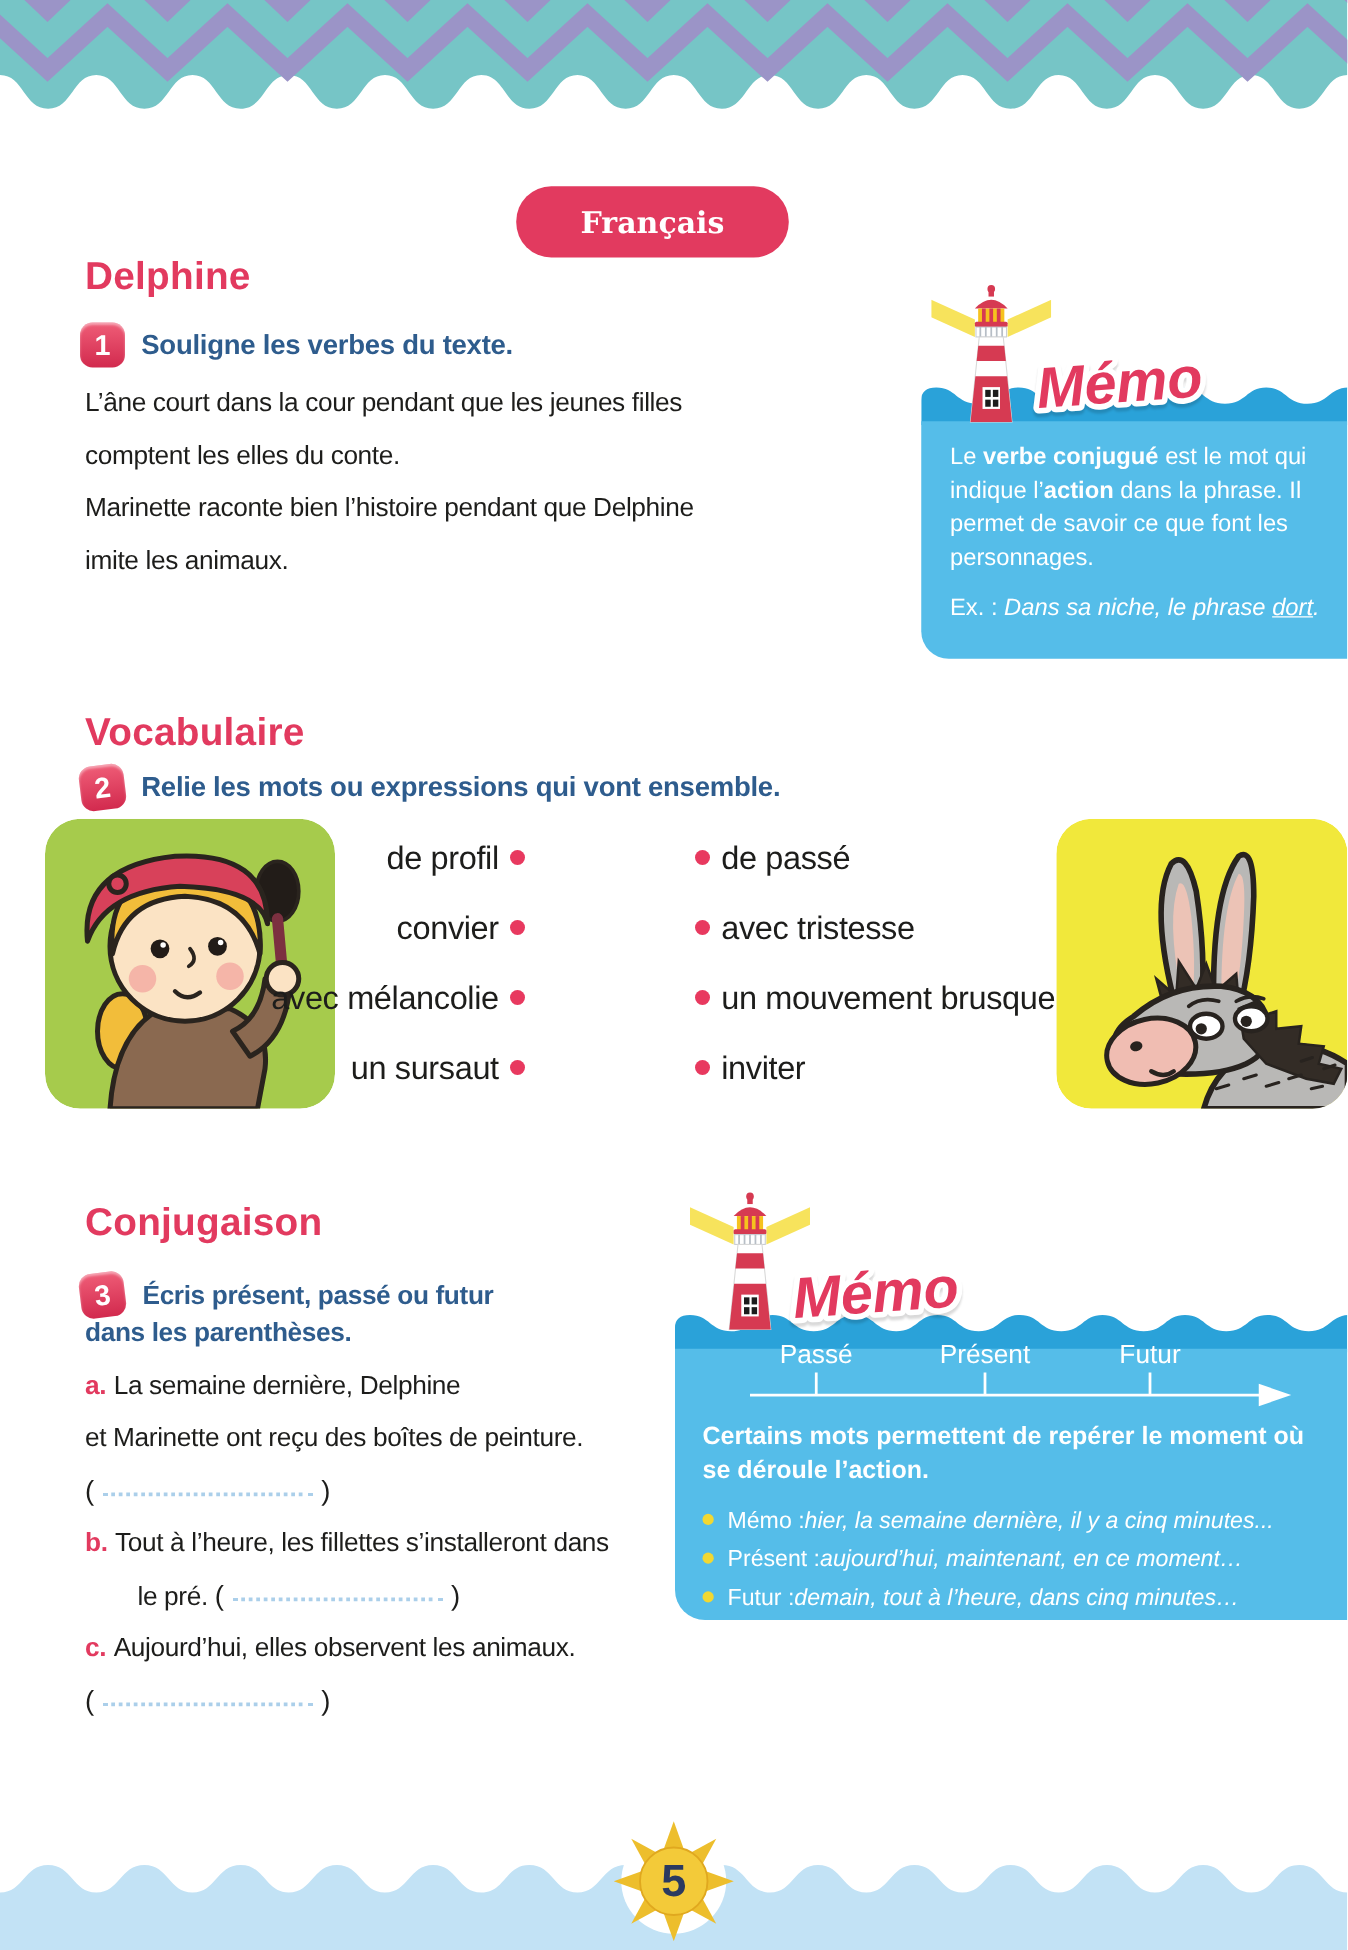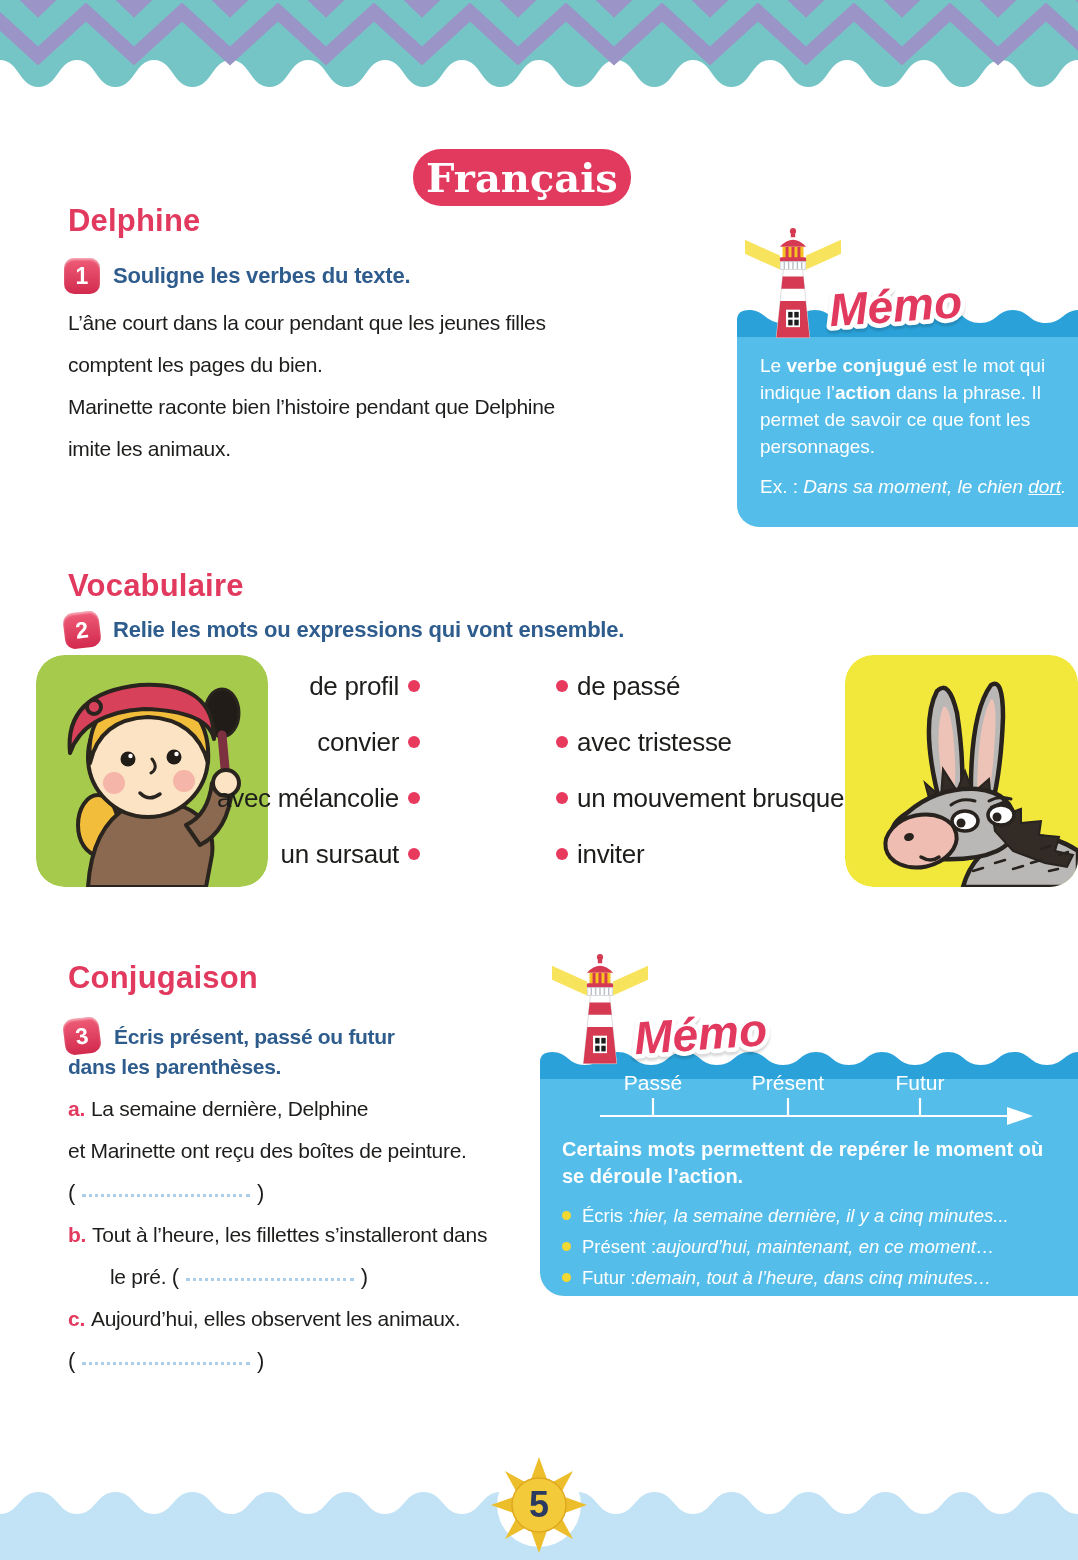--- a/index.html
+++ b/index.html
@@ -7,21 +7,21 @@
         font-family:"Liberation Sans",sans-serif;color:#1d1d1b;}
   .abs{position:absolute;}
   svg text{font-family:"Liberation Sans",sans-serif;}
 
   
   .section-heading{position:absolute;font-size:31px;font-weight:bold;color:#e23a5f;letter-spacing:0.2px;}
 
   
   .subject-badge{position:absolute;left:413px;top:149px;width:218px;height:57px;
       background:#e23a5f;border-radius:28px;display:flex;align-items:center;justify-content:center;
-      color:#ffffff;font-size:40px;font-weight:bold;font-family:"DejaVu Serif",serif;}
+      color:#ffffff;font-size:24px;font-weight:bold;font-family:"DejaVu Serif",serif;}
 
   
   .num-badge{width:36px;height:36px;border-radius:10px;flex:0 0 36px;
       background:linear-gradient(180deg,#ef5d77 0%,#d22a4e 100%);
       box-shadow:inset 0 2px 2px rgba(255,255,255,0.45);
       display:flex;align-items:center;justify-content:center;
       color:#fff;font-size:23px;font-weight:bold;}
   .tilt{transform:rotate(-7deg);}
   .ex-row{position:absolute;display:flex;align-items:center;gap:13px;}
   .instruction{font-size:22px;font-weight:bold;color:#2e5c8d;letter-spacing:-0.2px;}
@@ -95,21 +95,21 @@
 
   <div class="section-heading" style="left:68px;top:203px;">Delphine</div>
 
   <div class="ex-row" style="left:64px;top:258px;">
     <div class="num-badge">1</div>
     <div class="instruction">Souligne les verbes du texte.</div>
   </div>
 
   <div class="body-lines" style="left:68px;top:302px;">
     <div>L’âne court dans la cour pendant que les jeunes filles</div>
-    <div>comptent les pages du bien.</div>
+    <div>comptent les elles du conte.</div>
     <div>Marinette raconte bien l’histoire pendant que Delphine</div>
     <div>imite les animaux.</div>
   </div>
 
   <svg class="abs" style="left:737px;top:300px;" width="341" height="40" viewBox="0 0 341 40">
     <path fill="#2aa2d9" d="M0,40 L0,20 Q0,10 12,10
       c 16,0 16,13 33,13 c 17,0 17,-13 33,-13
       c 16,0 16,13 33,13 c 17,0 17,-13 33,-13
       c 16,0 16,13 33,13 c 17,0 17,-13 33,-13
       c 16,0 16,13 33,13 c 17,0 17,-13 33,-13
@@ -147,21 +147,21 @@
     <rect x="56.5" y="107.5" width="5" height="6.5" fill="#1c1c1c"></rect>
   </svg>
 
   <svg class="memo-title-svg" style="left:815px;top:268px;" width="210" height="72" viewBox="0 0 210 72">
     <text x="14" y="52" font-family="DejaVu Serif, serif" font-size="46" font-weight="bold" font-style="italic" fill="#e23a5f" stroke="#ffffff" stroke-width="9" paint-order="stroke" stroke-linejoin="round" transform="rotate(-4 105 36)">Mémo</text>
   </svg>
 
   <div class="memo-text" style="left:760px;top:352px;width:302px;">
     <span>Le </span><b>verbe conjugué</b><span> est le mot qui indique l’</span><b>action</b><span> dans la phrase. Il permet de savoir ce que font les personnages.</span>
     <div class="memo-example">
-      <span>Ex. : </span><span class="it">Dans sa moment, le chien </span><span class="it und">dort</span><span class="it">.</span>
+      <span>Ex. : </span><span class="it">Dans sa niche, le phrase </span><span class="it und">dort</span><span class="it">.</span>
     </div>
   </div>
 
   <div class="section-heading" style="left:68px;top:568px;">Vocabulaire</div>
 
   <div class="ex-row" style="left:64px;top:612px;">
     <div class="num-badge tilt">2</div>
     <div class="instruction">Relie les mots ou expressions qui vont ensemble.</div>
   </div>
 
@@ -354,21 +354,21 @@
       <line x1="15" y1="50" x2="424" y2="50"></line>
     </g>
     <polygon points="422,41 448,50 422,59" fill="#ffffff"></polygon>
   </svg>
 
   <div class="memo-intro" style="left:562px;top:1136px;width:502px;">Certains mots permettent de repérer le moment où se déroule l’action.</div>
 
   <div class="memo-bullets" style="left:562px;top:1200px;">
     <div class="memo-bullet">
       <span class="bullet-dot"></span>
-      <span>Écris : </span>
+      <span>Mémo : </span>
       <span class="it">hier, la semaine dernière, il y a cinq minutes...</span>
     </div>
     <div class="memo-bullet">
       <span class="bullet-dot"></span>
       <span>Présent : </span>
       <span class="it">aujourd’hui, maintenant, en ce moment…</span>
     </div>
     <div class="memo-bullet">
       <span class="bullet-dot"></span>
       <span>Futur : </span>

